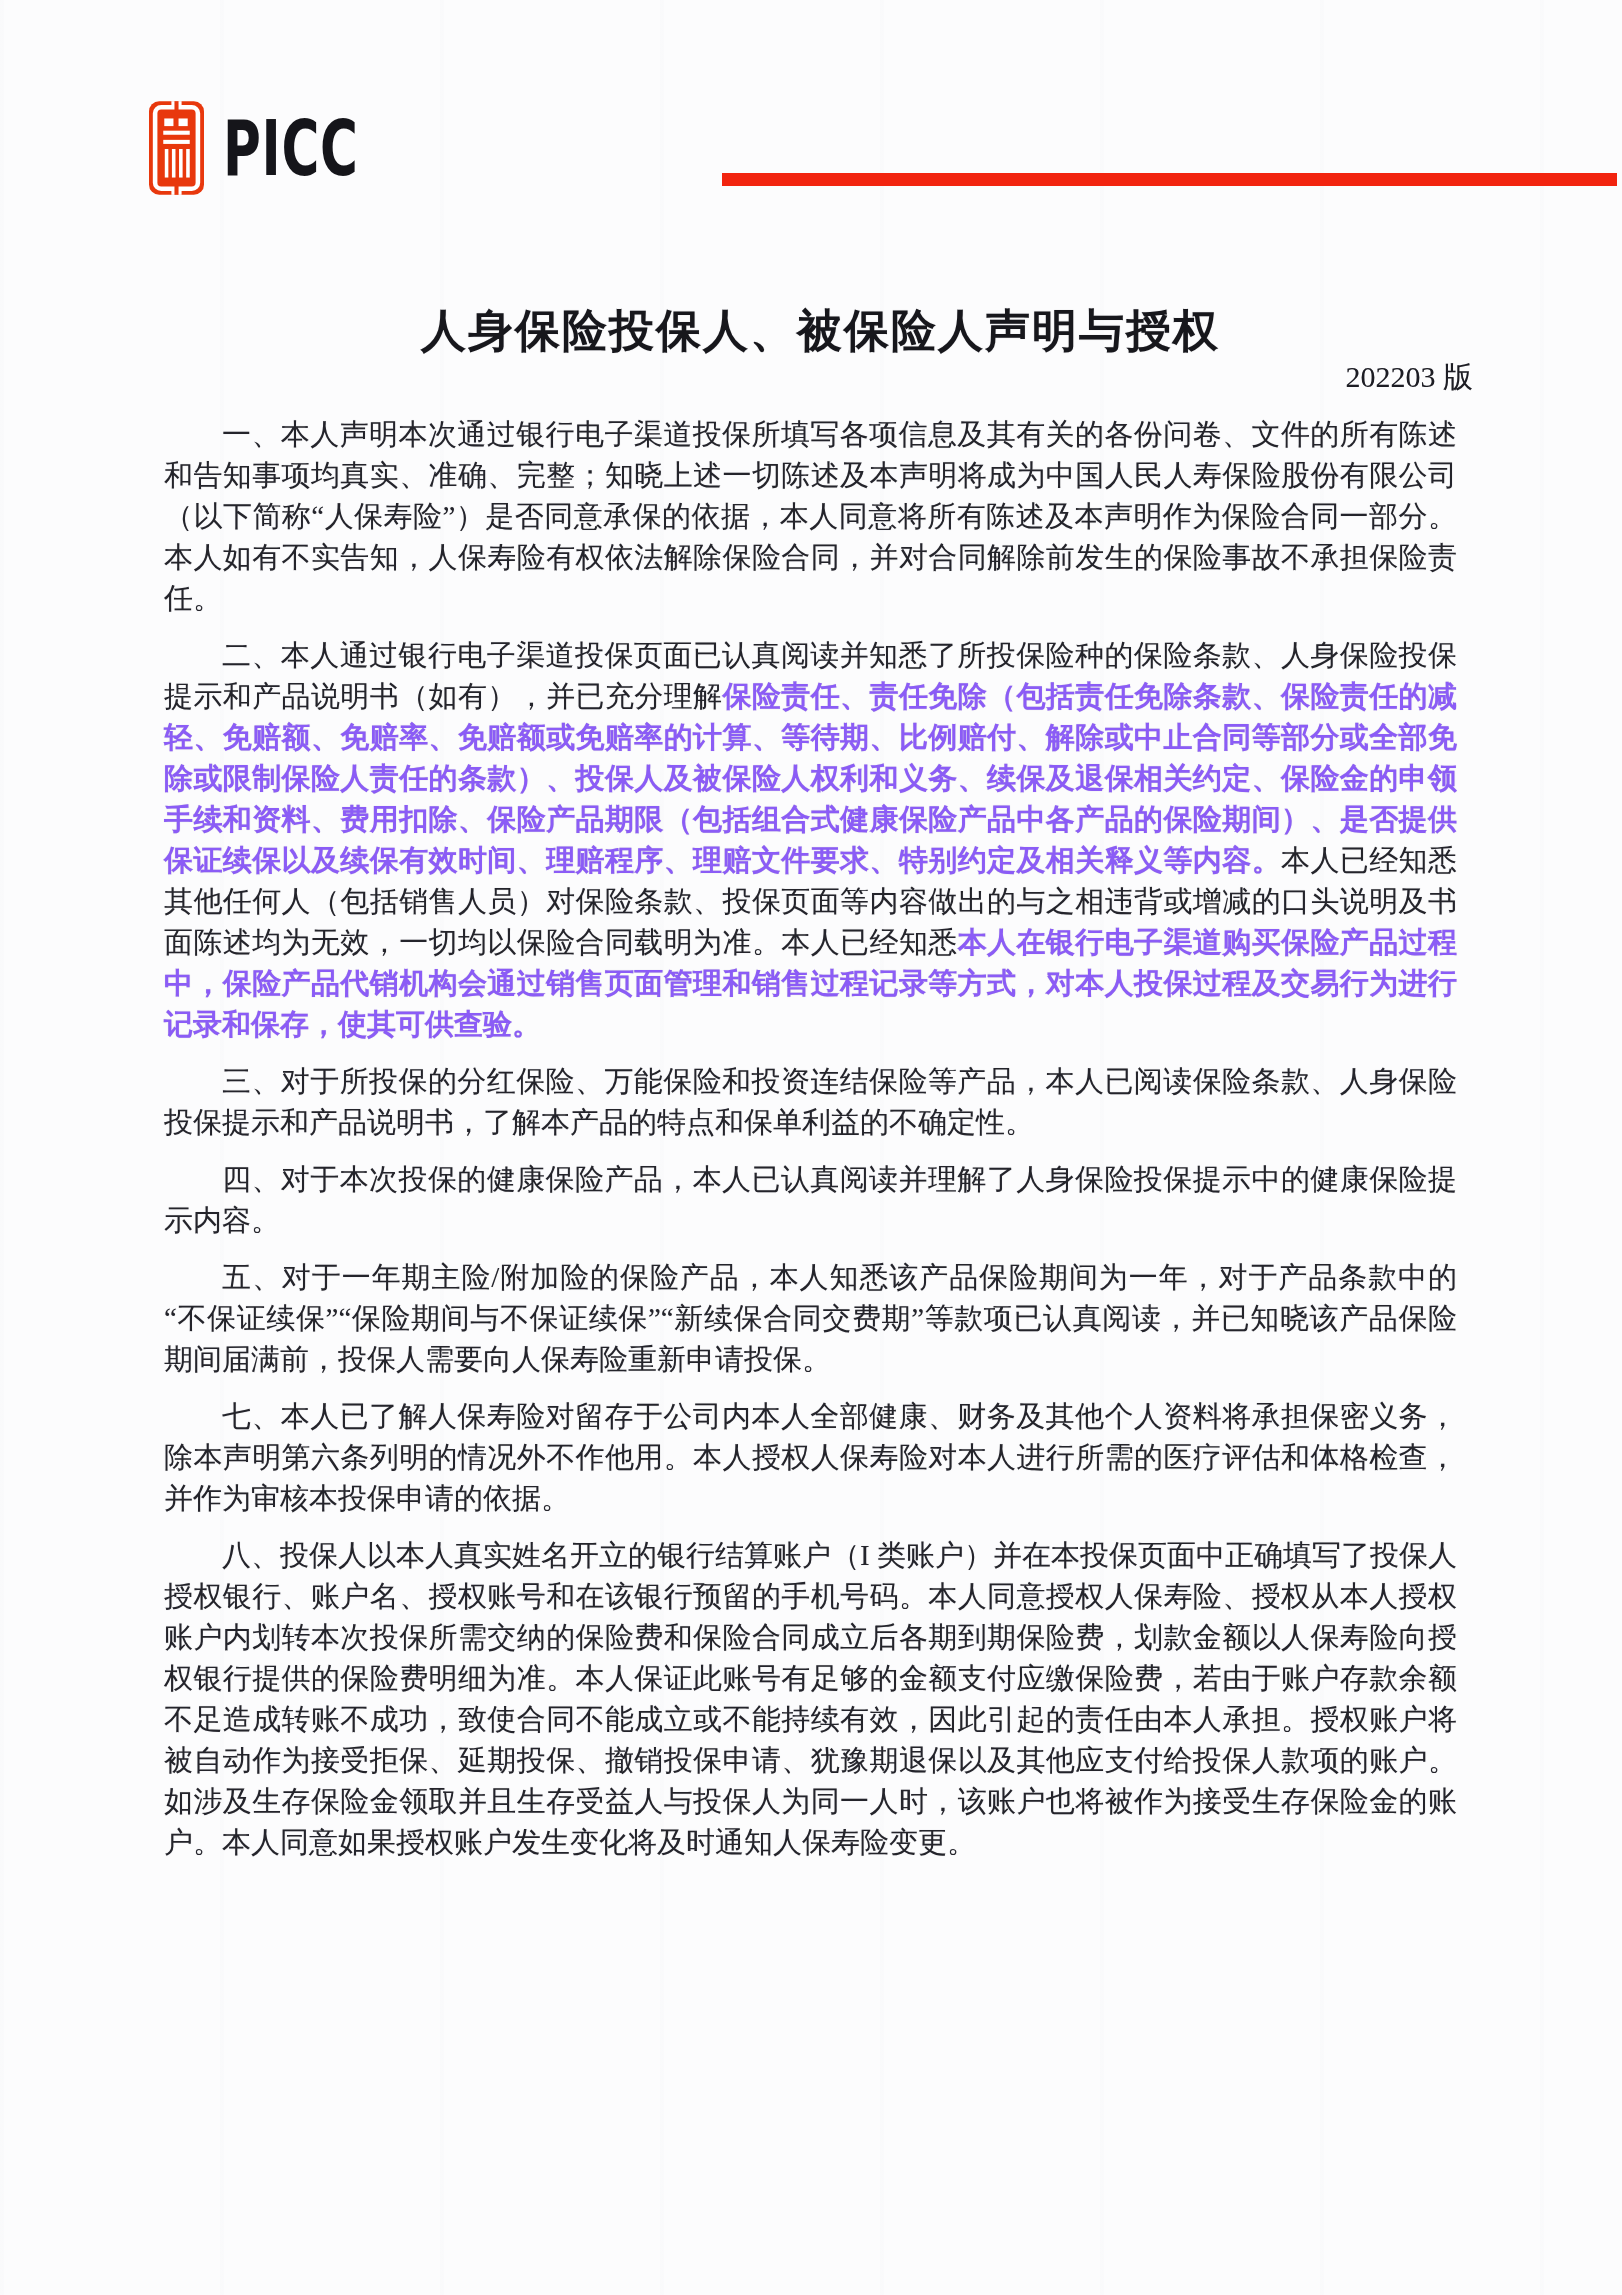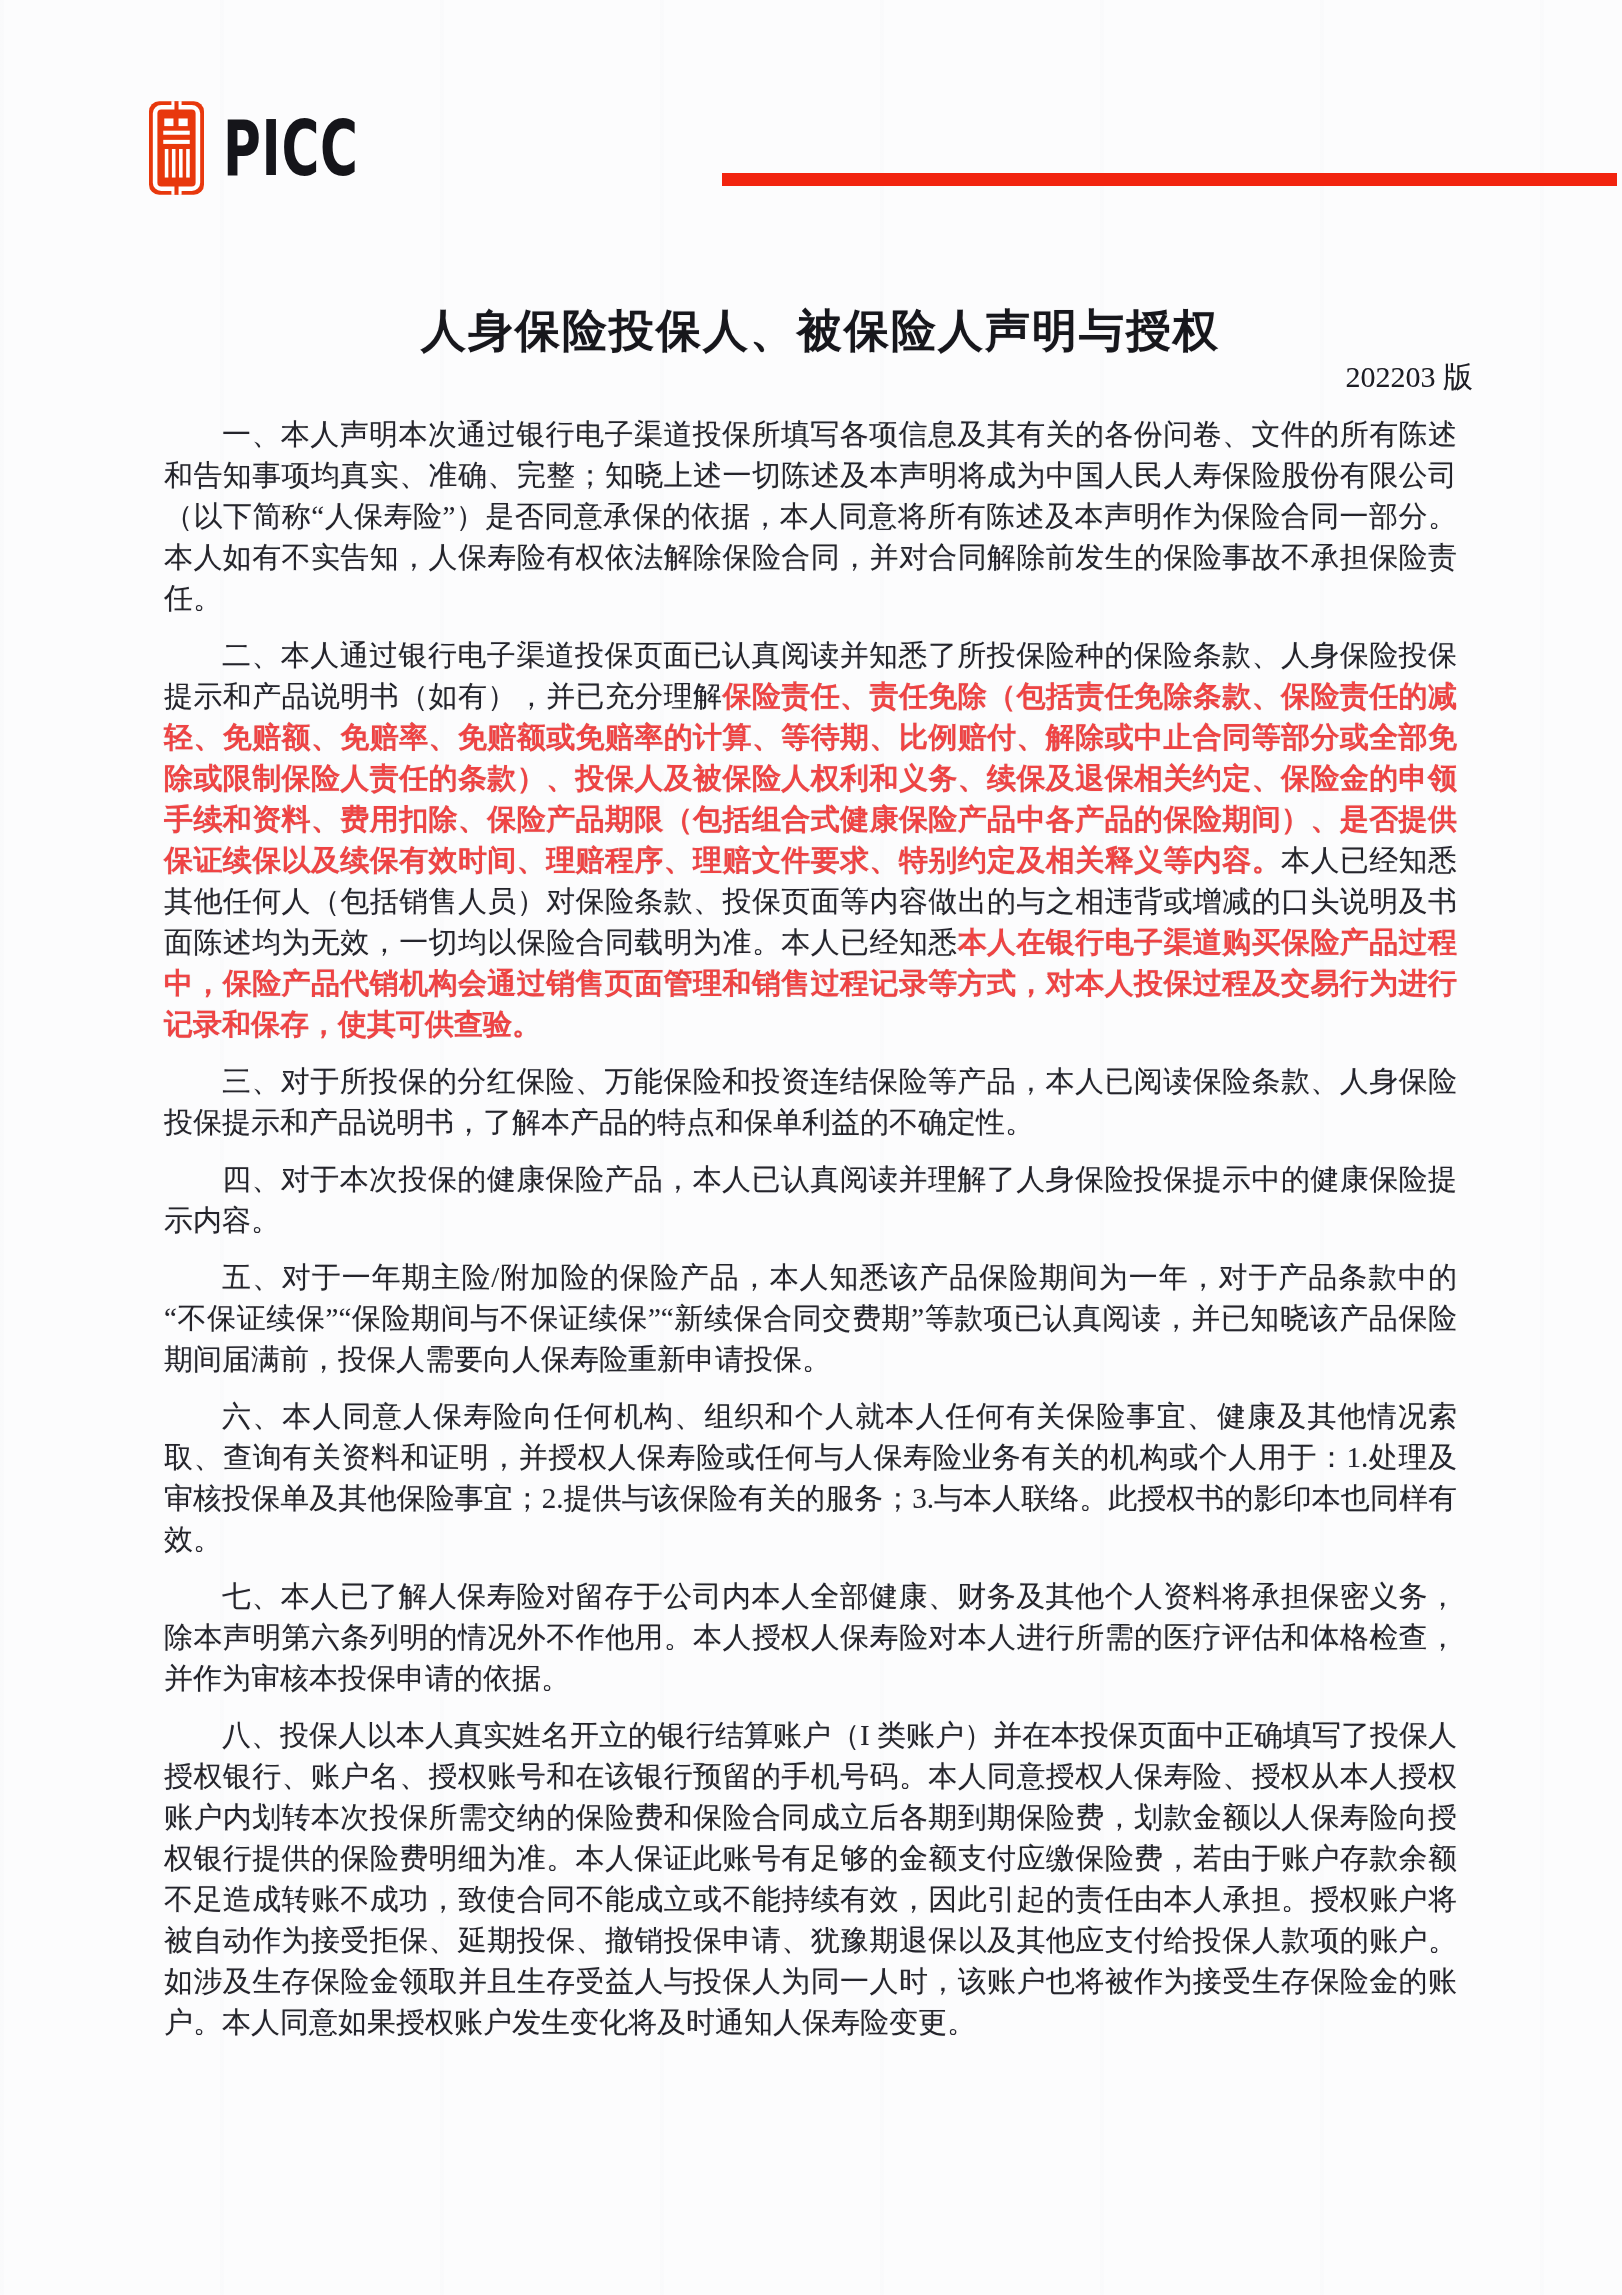--- a/index.html
+++ b/index.html
@@ -80,21 +80,21 @@
     text-align: justify;
     text-justify: inter-ideograph;
     text-shadow: 0 0 1px rgba(40,40,55,0.22);
   }
   .doc-body p.para {
     margin: 16px;
     text-indent: 2em;
   }
   .doc-body .run.bold {
     font-weight: bold;
-    color: #ef4444;
+    color: #8b5cf6;
   }
 </style>
 </head>
 <body>
 
 <header>
 
   <div class="logo-mark">
     <svg viewBox="0 0 108 184" width="55" height="94" xmlns="http://www.w3.org/2000/svg" aria-hidden="true">
 
@@ -128,18 +128,17 @@
   <h1 class="doc-title">人身保险投保人、被保险人声明与授权</h1>
 
   <div class="doc-version">202203 版</div>
 
   <section class="doc-body">
       <p class="para"><span class="run">一、本人声明本次通过银行电子渠道投保所填写各项信息及其有关的各份问卷、文件的所有陈述和告知事项均真实、准确、完整；知晓上述一切陈述及本声明将成为中国人民人寿保险股份有限公司（以下简称“人保寿险”）是否同意承保的依据，本人同意将所有陈述及本声明作为保险合同一部分。本人如有不实告知，人保寿险有权依法解除保险合同，并对合同解除前发生的保险事故不承担保险责任。</span></p>
       <p class="para"><span class="run">二、本人通过银行电子渠道投保页面已认真阅读并知悉了所投保险种的保险条款、人身保险投保提示和产品说明书（如有），并已充分理解</span><span class="run bold">保险责任、责任免除（包括责任免除条款、保险责任的减轻、免赔额、免赔率、免赔额或免赔率的计算、等待期、比例赔付、解除或中止合同等部分或全部免除或限制保险人责任的条款）、投保人及被保险人权利和义务、续保及退保相关约定、保险金的申领手续和资料、费用扣除、保险产品期限（包括组合式健康保险产品中各产品的保险期间）、是否提供保证续保以及续保有效时间、理赔程序、理赔文件要求、特别约定及相关释义等内容。</span><span class="run">本人已经知悉其他任何人（包括销售人员）对保险条款、投保页面等内容做出的与之相违背或增减的口头说明及书面陈述均为无效，一切均以保险合同载明为准。本人已经知悉</span><span class="run bold">本人在银行电子渠道购买保险产品过程中，保险产品代销机构会通过销售页面管理和销售过程记录等方式，对本人投保过程及交易行为进行记录和保存，使其可供查验。</span></p>
       <p class="para"><span class="run">三、对于所投保的分红保险、万能保险和投资连结保险等产品，本人已阅读保险条款、人身保险投保提示和产品说明书，了解本产品的特点和保单利益的不确定性。</span></p>
       <p class="para"><span class="run">四、对于本次投保的健康保险产品，本人已认真阅读并理解了人身保险投保提示中的健康保险提示内容。</span></p>
       <p class="para"><span class="run">五、对于一年期主险/附加险的保险产品，本人知悉该产品保险期间为一年，对于产品条款中的“不保证续保”“保险期间与不保证续保”“新续保合同交费期”等款项已认真阅读，并已知晓该产品保险期间届满前，投保人需要向人保寿险重新申请投保。</span></p>
-      <p class="para"><span class="run">六、本人同意人保寿险向任何机构、组织和个人就本人任何有关保险事宜、健康及其他情况索取、查询有关资料和证明，并授权人保寿险或任何与人保寿险业务有关的机构或个人用于：1.处理及审核投保单及其他保险事宜；2.提供与该保险有关的服务；3.与本人联络。此授权书的影印本也同样有效。</span></p>
       <p class="para"><span class="run">七、本人已了解人保寿险对留存于公司内本人全部健康、财务及其他个人资料将承担保密义务，除本声明第六条列明的情况外不作他用。本人授权人保寿险对本人进行所需的医疗评估和体格检查，并作为审核本投保申请的依据。</span></p>
       <p class="para"><span class="run">八、投保人以本人真实姓名开立的银行结算账户（I 类账户）并在本投保页面中正确填写了投保人授权银行、账户名、授权账号和在该银行预留的手机号码。本人同意授权人保寿险、授权从本人授权账户内划转本次投保所需交纳的保险费和保险合同成立后各期到期保险费，划款金额以人保寿险向授权银行提供的保险费明细为准。本人保证此账号有足够的金额支付应缴保险费，若由于账户存款余额不足造成转账不成功，致使合同不能成立或不能持续有效，因此引起的责任由本人承担。授权账户将被自动作为接受拒保、延期投保、撤销投保申请、犹豫期退保以及其他应支付给投保人款项的账户。如涉及生存保险金领取并且生存受益人与投保人为同一人时，该账户也将被作为接受生存保险金的账户。本人同意如果授权账户发生变化将及时通知人保寿险变更。</span></p>
     </section>
 </main>
 
 
 </body></html>

